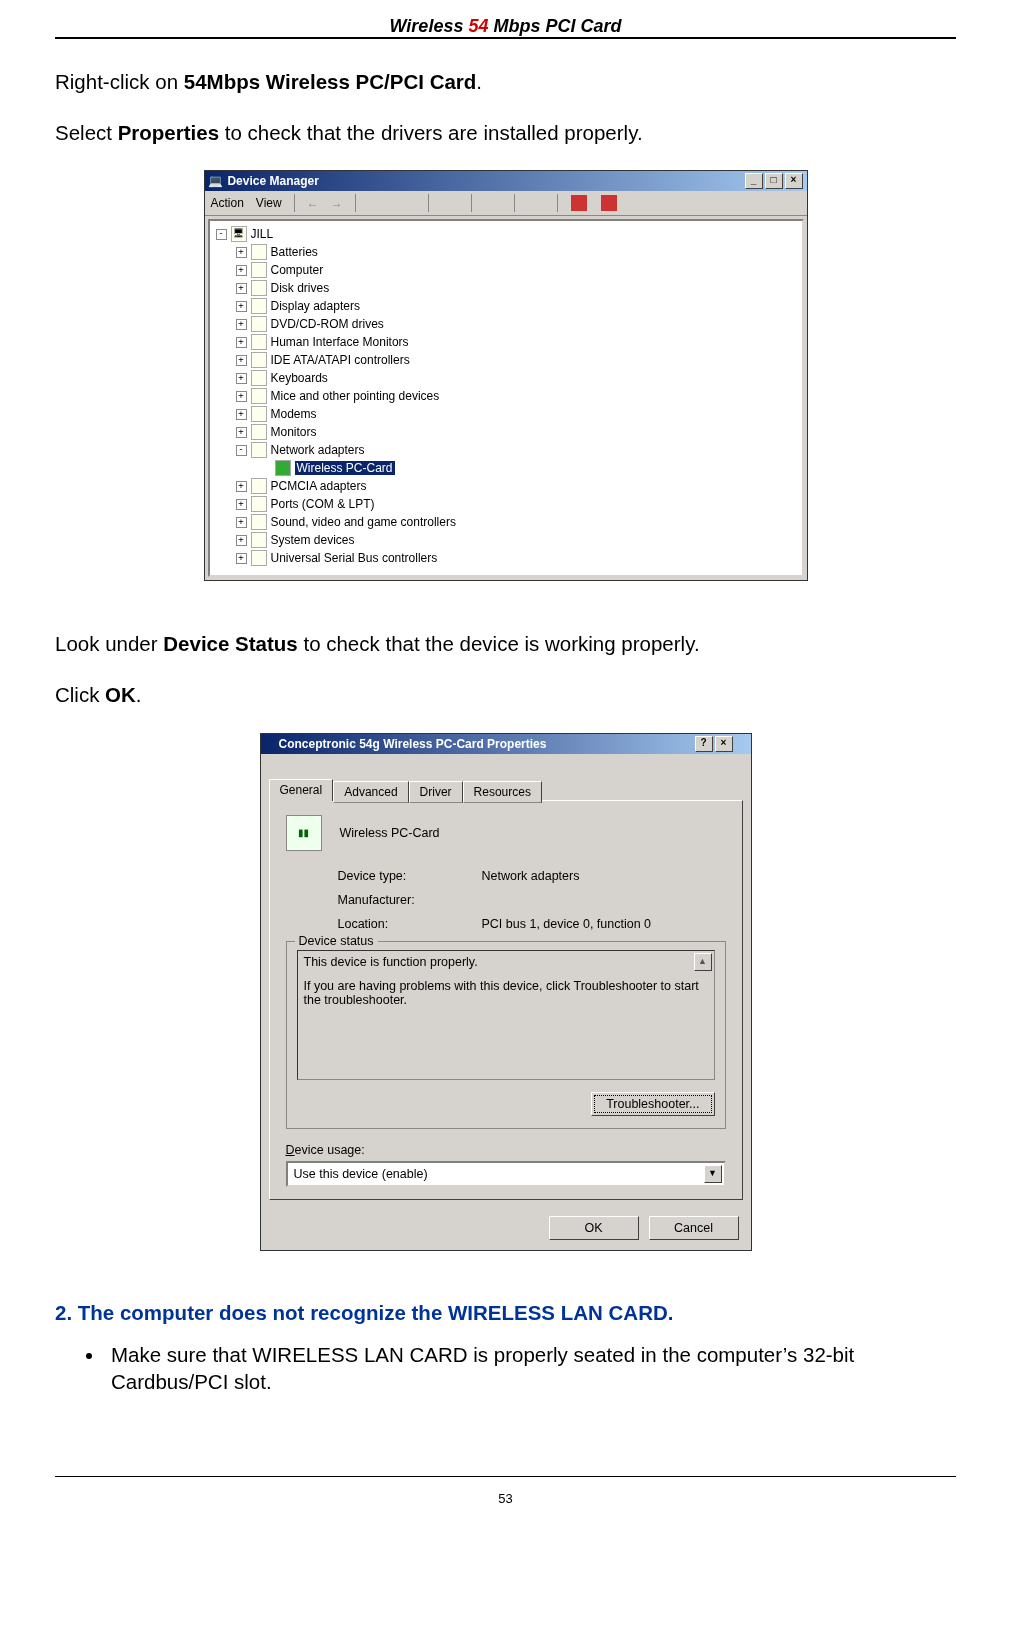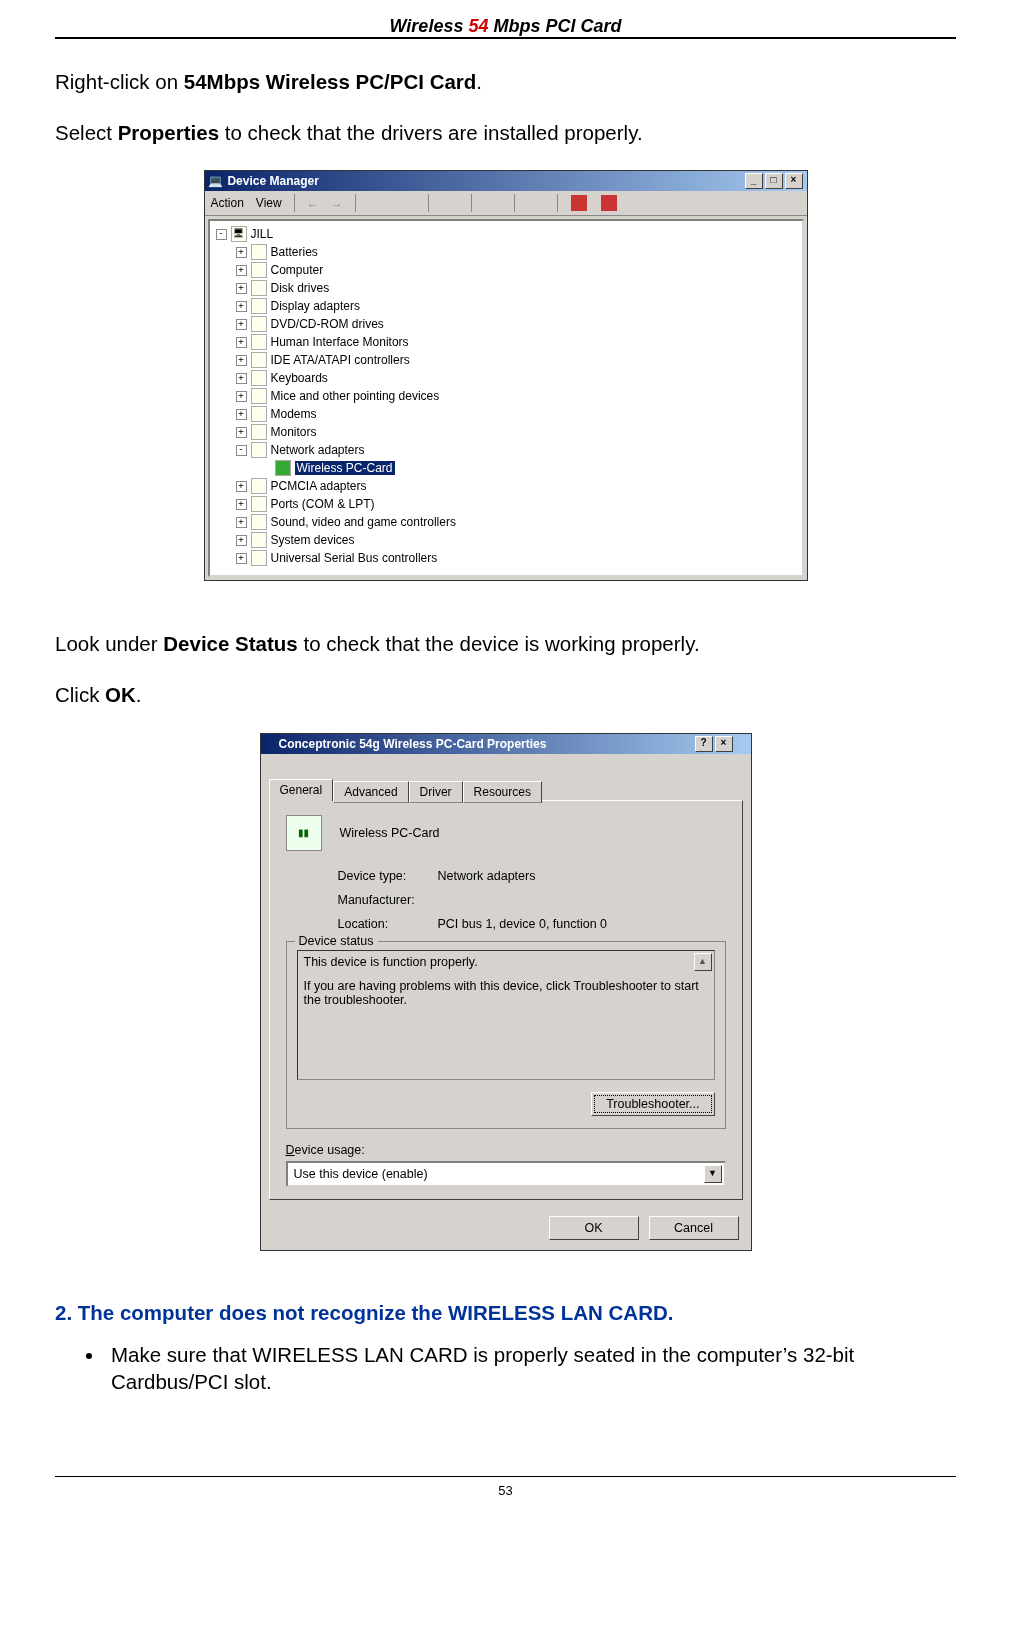--- a/index.html
+++ b/index.html
@@ -149,21 +149,21 @@
     padding: 14px 16px 12px 16px;
   }
   .dev-head { display:flex; gap:18px; align-items:center; margin-bottom:18px; }
   .big-icon {
     width:34px; height:34px; background:#efe;
     border:1px solid #888; display:flex; align-items:center; justify-content:center;
     font-size:10px; color:#060;
   }
   .info-grid { padding-left: 52px; font-size:12.5px; }
   .info-row { display:flex; margin-bottom: 10px; }
-  .info-row .k { width: 100px; }
+  .info-row .k { width: 144px; }
   .fieldset {
     border: 1px solid #888; border-top-color:#888;
     padding: 8px 10px 12px 10px; margin-top: 4px;
     position:relative;
   }
   .fieldset .legend {
     position:absolute; top:-8px; left:8px; background:#d6d3ce;
     padding: 0 4px; font-size:12.5px;
   }
   .status-box {
@@ -214,21 +214,21 @@
     font-size: 20.5px;
     line-height: 1.35;
     margin-bottom: 10px;
     padding-left: 6px;
   }
   .footer {
     margin: 80px 55px 0 55px;
     border-top: 1.5px solid #000;
     text-align:center;
     font-size: 13px;
-    padding-top: 6px;
+    padding-top: 14px;
   }
   .scroll-arrow {
     width:16px;height:16px;background:#d6d3ce;
     border:1px solid #fff;border-right-color:#404040;border-bottom-color:#404040;
     font-size:9px;text-align:center;line-height:14px;color:#555;
     position:absolute; right:2px; top:2px;
   }
 </style>
 </head>
 <body>

